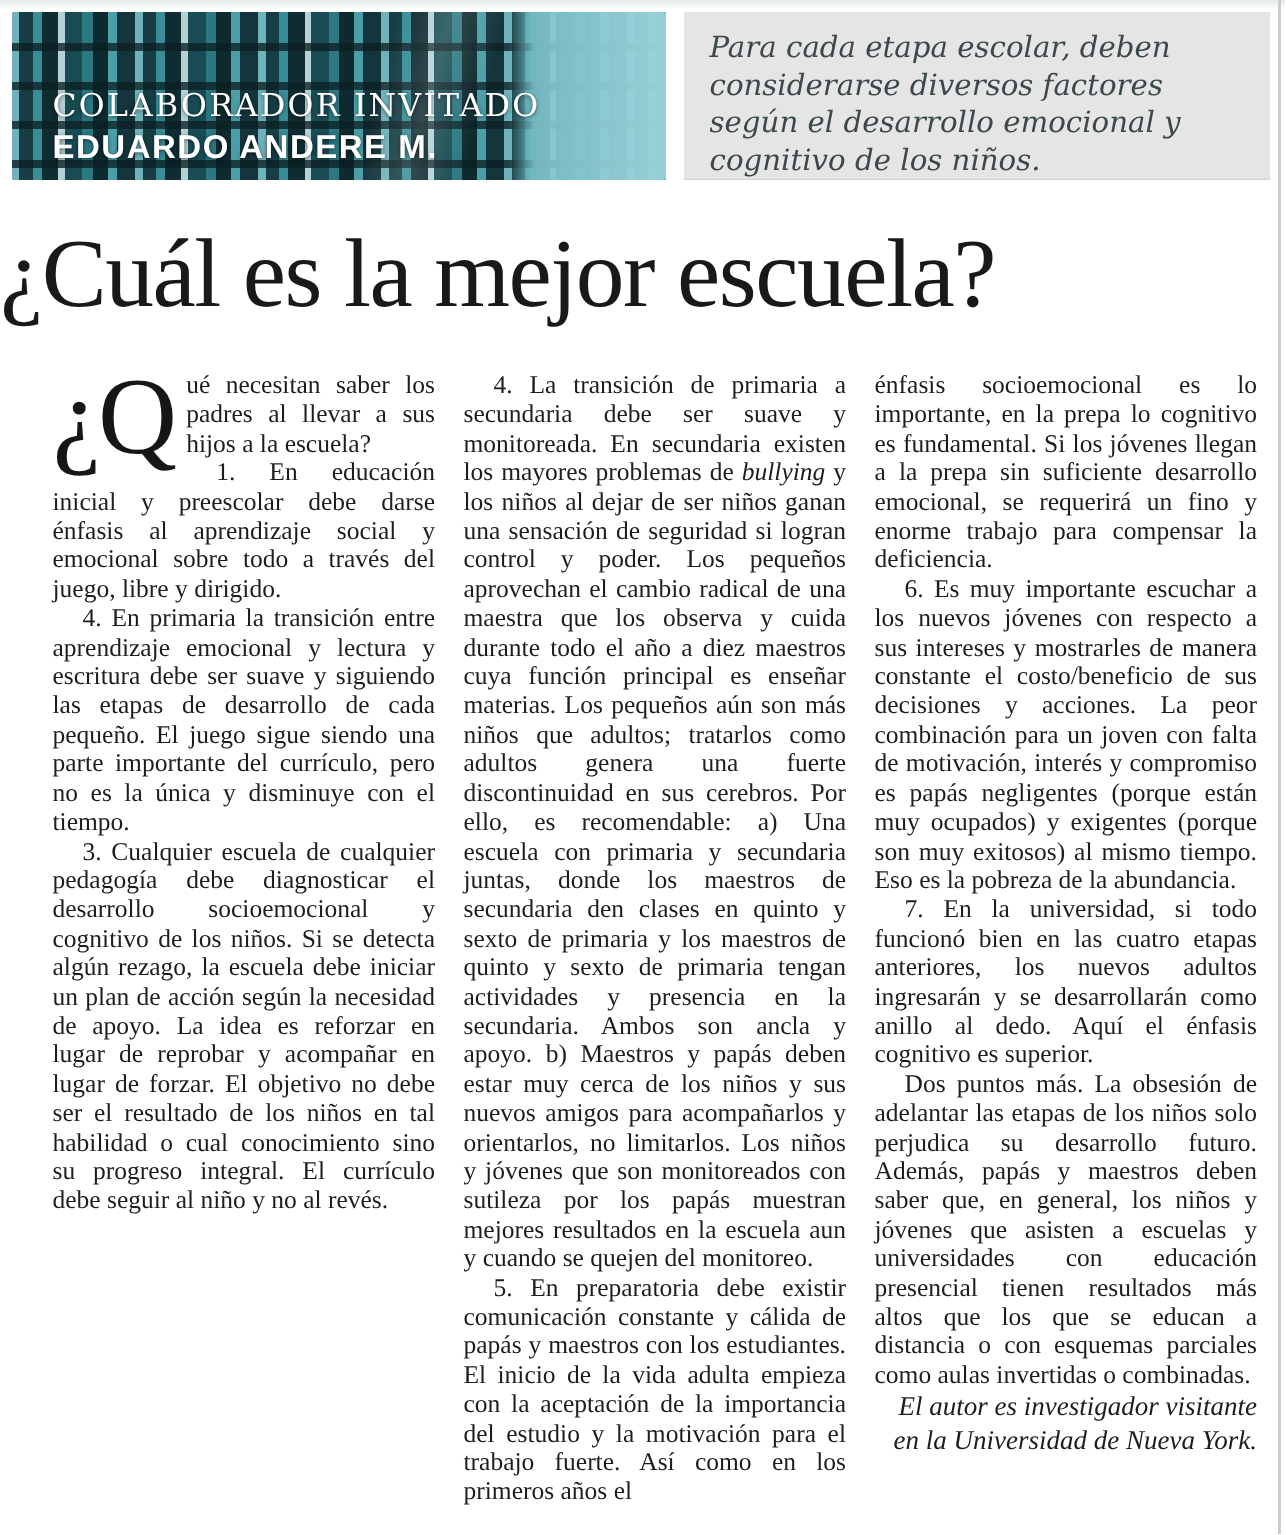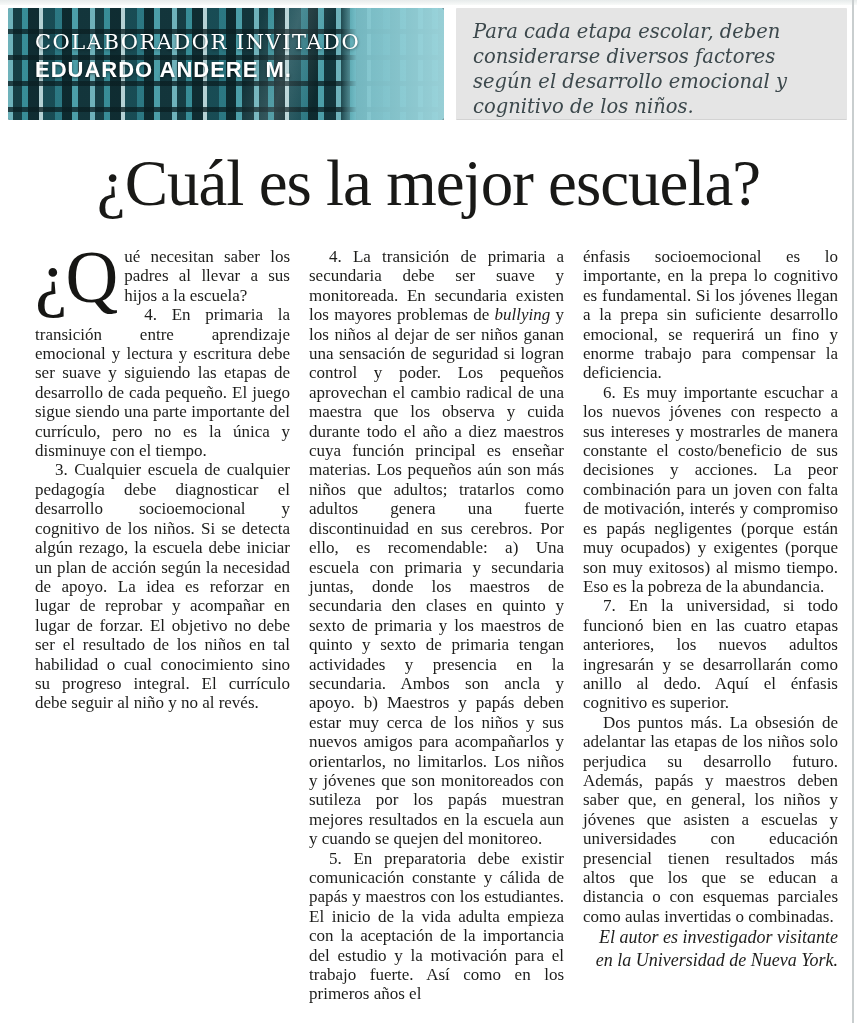--- a/index.html
+++ b/index.html
@@ -24,42 +24,42 @@
       linear-gradient(to right, rgba(125,195,204,0) 0 76%, rgba(125,195,204,0.92) 80%, rgba(158,214,221,0.96) 100%),
       linear-gradient(105deg, rgba(255,255,255,0) 55%, rgba(255,255,255,0.15) 63%, rgba(255,255,255,0) 71%),
       linear-gradient(rgba(30,100,110,0.22), rgba(30,100,110,0.22)),
       repeating-linear-gradient(180deg, rgba(5,12,14,0) 0 21px, rgba(5,12,14,0.78) 21px 26px),
       repeating-linear-gradient(90deg,
         #85c8d0 0 5px, #143338 5px 14px, #3f98a2 14px 20px, #0b1d21 20px 31px,
         #dff0f1 31px 35px, #17454d 35px 47px, #2f7d88 47px 54px, #091a1d 54px 64px,
         #58aeb8 64px 70px, #10282d 70px 82px),
       #123236;
   }
-  .banner-text { position:relative; padding:20px 0 0 27px; }
+  .banner-text { position:relative; padding:48px 0 0 27px; }
   .kicker {
     font-family:"DejaVu Serif", serif; font-size:21px; line-height:28px;
     color:#ffffff; letter-spacing:1.5px; text-shadow:0 1px 3px rgba(0,0,0,.55);
   }
   .banner-author {
     font-family:Liberation Sans, sans-serif; font-weight:700; font-size:22px; line-height:28px;
     color:#ffffff; letter-spacing:1px; text-shadow:0 1px 3px rgba(0,0,0,.55);
   }
   .standfirst {
     position:absolute; left:456px; top:8px; width:391px; height:112px;
     background:#e5e5e5; box-sizing:border-box; padding:11px 16px 0 17px;
     border-bottom:1px solid rgba(0,0,0,0.08); border-radius:1px;
   }
   .standfirst-text {
     font-family:"DejaVu Serif", serif; font-style:italic;
     font-size:19.5px; line-height:25px; color:#3c484c;
   }
 
   
   .headline {
-    margin:150px 0 0 0; text-align:center;
+    margin:150px 0 0 0; 
     font-family:"Liberation Serif", serif; font-weight:400;
     font-size:65px; line-height:66px; letter-spacing:-1px; color:#191917;
   }
 
   
   .cols {
     display:flex; gap:19px; padding:31px 19px 0 35px;
   }
   .col {
     flex:1 1 0; min-width:0; text-align:justify;
@@ -95,20 +95,21 @@
     <div class="standfirst">
       <div class="standfirst-text">Para cada etapa escolar, deben considerarse diversos factores según el desarrollo emocional y cognitivo de los niños.</div>
     </div>
   </header>
 
   <h1 class="headline">¿Cuál es la mejor escuela?</h1>
 
   <section class="cols">
     <div class="col">
       <p><span class="dropcap">¿Q</span><span>ué necesitan saber los padres al llevar a sus hijos a la escuela?</span></p>
+      <p class="ind">1. En educación inicial y preescolar debe darse énfasis al aprendizaje social y emocional sobre todo a través del juego, libre y dirigido.</p>
       <p class="ind">4. En primaria la transición entre aprendizaje emocional y lectura y escritura debe ser suave y siguiendo las etapas de desarrollo de cada pequeño. El juego sigue siendo una parte importante del currículo, pero no es la única y disminuye con el tiempo.</p>
       <p class="ind">3. Cualquier escuela de cualquier pedagogía debe diagnosticar el desarrollo socioemocional y cognitivo de los niños. Si se detecta algún rezago, la escuela debe iniciar un plan de acción según la necesidad de apoyo. La idea es reforzar en lugar de reprobar y acompañar en lugar de forzar. El objetivo no debe ser el resultado de los niños en tal habilidad o cual conocimiento sino su progreso integral. El currículo debe seguir al niño y no al revés.</p>
     </div>
     <div class="col">
       <p class="ind"><span>4. La transición de primaria a secundaria debe ser suave y monitoreada. En secundaria existen los mayores problemas de </span><span class="it">bullying</span><span> y los niños al dejar de ser niños ganan una sensación de seguridad si logran control y poder. Los pequeños aprovechan el cambio radical de una maestra que los observa y cuida durante todo el año a diez maestros cuya función principal es enseñar materias. Los pequeños aún son más niños que adultos; tratarlos como adultos genera una fuerte discontinuidad en sus cerebros. Por ello, es recomendable: a) Una escuela con primaria y secundaria juntas, donde los maestros de secundaria den clases en quinto y sexto de primaria y los maestros de quinto y sexto de primaria tengan actividades y presencia en la secundaria. Ambos son ancla y apoyo. b) Maestros y papás deben estar muy cerca de los niños y sus nuevos amigos para acompañarlos y orientarlos, no limitarlos. Los niños y jóvenes que son monitoreados con sutileza por los papás muestran mejores resultados en la escuela aun y cuando se quejen del monitoreo.</span></p>
       <p class="ind">5. En preparatoria debe existir comunicación constante y cálida de papás y maestros con los estudiantes. El inicio de la vida adulta empieza con la aceptación de la importancia del estudio y la motivación para el trabajo fuerte. Así como en los primeros años el</p>
     </div>
     <div class="col">
       <p>énfasis socioemocional es lo importante, en la prepa lo cognitivo es fundamental. Si los jóvenes llegan a la prepa sin suficiente desarrollo emocional, se requerirá un fino y enorme trabajo para compensar la deficiencia.</p>
       <p class="ind">6. Es muy importante escuchar a los nuevos jóvenes con respecto a sus intereses y mostrarles de manera constante el costo/beneficio de sus decisiones y acciones. La peor combinación para un joven con falta de motivación, interés y compromiso es papás negligentes (porque están muy ocupados) y exigentes (porque son muy exitosos) al mismo tiempo. Eso es la pobreza de la abundancia.</p>

